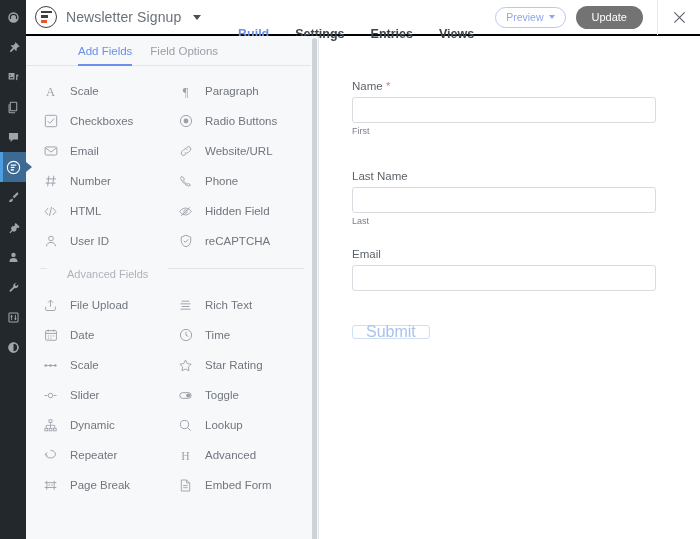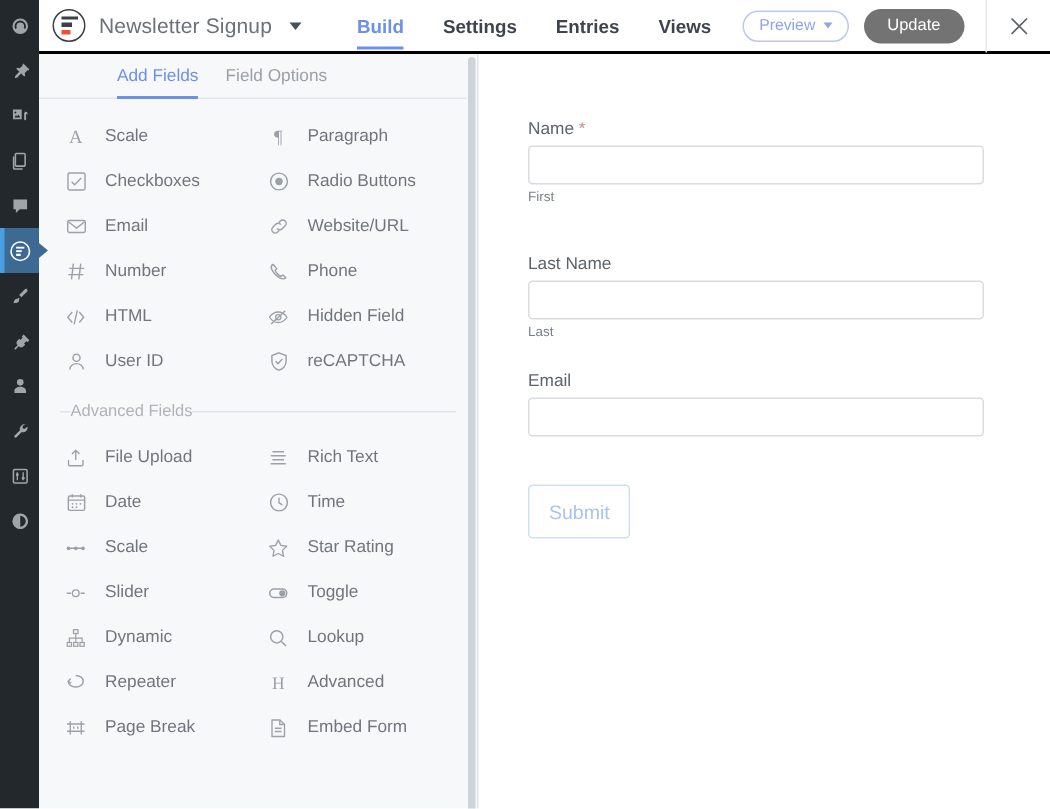--- a/index.html
+++ b/index.html
@@ -120,21 +120,21 @@
     width: 0; height: 0;
     border-left: 4.5px solid transparent;
     border-right: 4.5px solid transparent;
     border-top: 5px solid #4a5057;
     margin-left: 3px;
   }
 
   .nav-tabs {
     position: absolute;
     left: 212px;
-    top: 0;
+    top: 16px;
     height: 36px;
     display: flex;
     align-items: center;
     gap: 26px;
   }
   .nav-tab {
     font-size: 12.5px;
     font-weight: bold;
     color: #3d444d;
     position: relative;
@@ -280,22 +280,21 @@
     display: flex;
     align-items: center;
     justify-content: center;
     color: #9ba1a9;
   }
   .field-ico svg { display: block; }
   .field-label { white-space: nowrap; }
 
   .section-divider {
     display: flex;
-    align-items: center;
-    gap: 0;
+    gap: 20px;
     padding: 12px 14px 10px 14px;
     color: #aeb3ba;
     font-size: 11px;
   }
   .section-divider .ln {
     height: 1px;
     background: #e1e4e8;
     flex: 1 1 auto;
   }
   .section-divider .ln.short { flex: 0 0 7px; }
@@ -347,27 +346,27 @@
     font-size: 9px;
     color: #7b8189;
     margin-top: 3px;
     display: block;
   }
   .submit-wrap { margin-top: 32px; }
   .btn-submit {
     display: inline-flex;
     align-items: center;
     justify-content: center;
-    height: 36px;
+    height: 14px;
     padding: 0 13px;
     border: 1px solid #cfe0f5;
     border-radius: 3px;
     color: #a8c4ec;
     background: #fff;
-    font-size: 13px;
+    font-size: 16px;
   }
 </style>
 </head>
 <body>
 
 <div id="app">
 
   <div class="wp-rail">
     <div class="rail-item">
       <svg width="13" height="13" viewBox="0 0 20 20" fill="currentColor">

